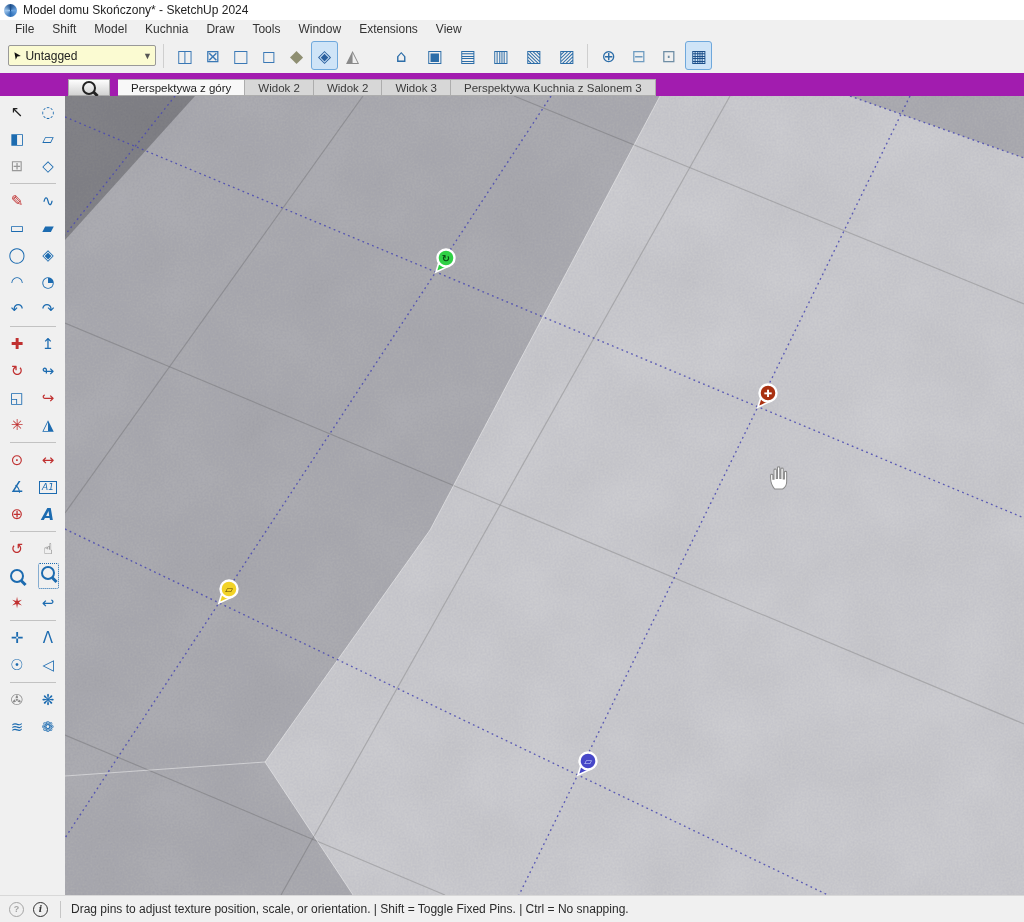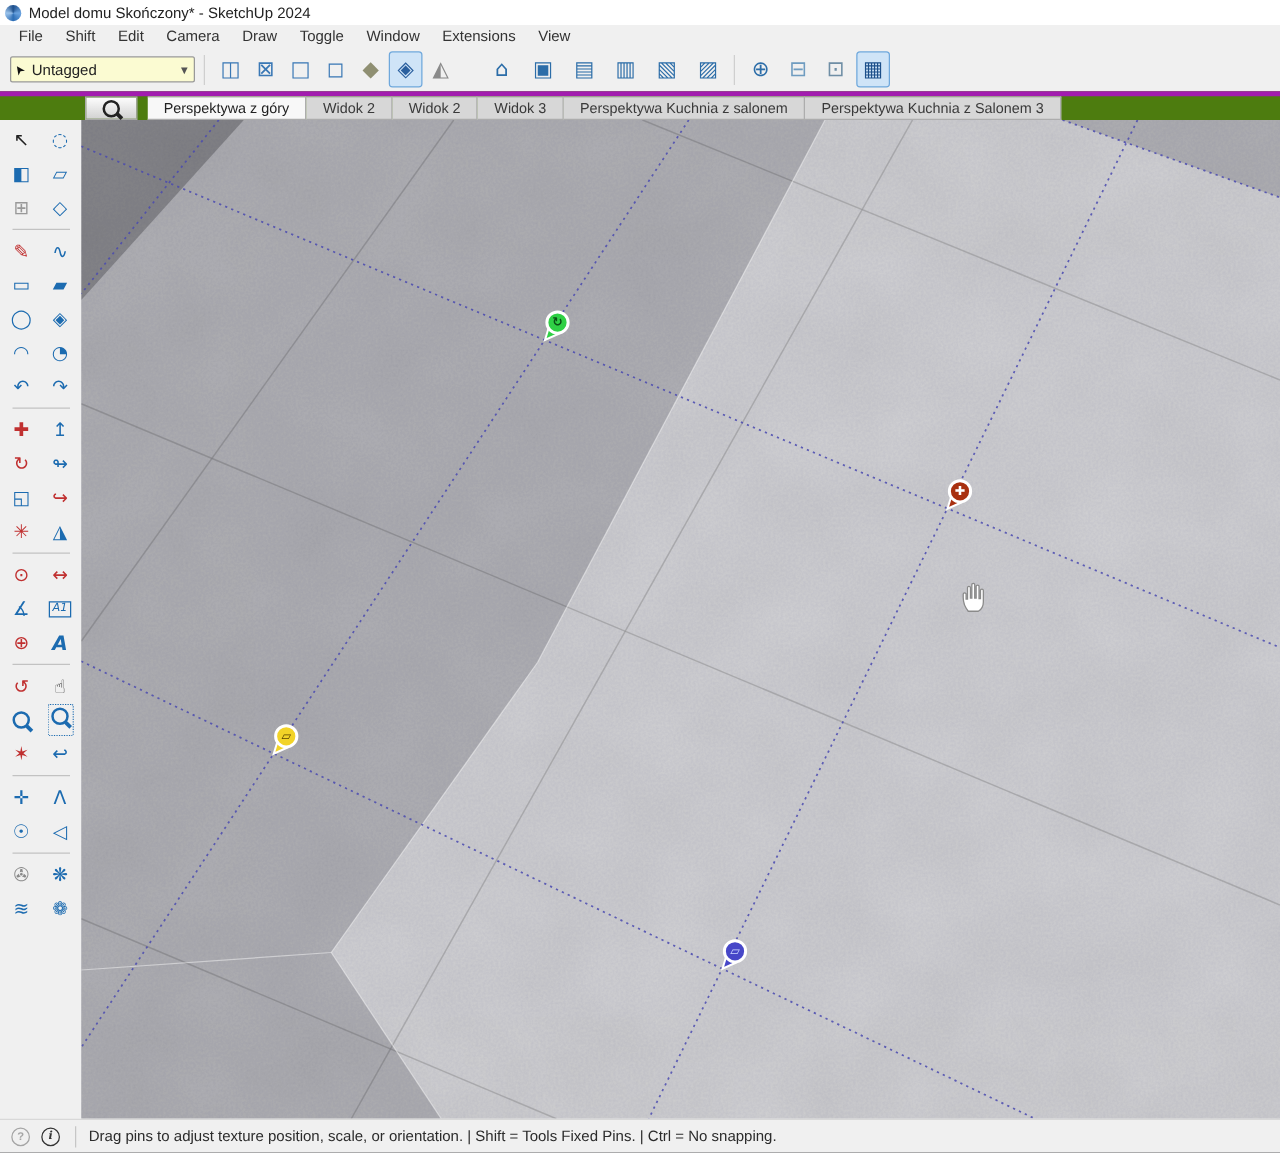--- a/index.html
+++ b/index.html
@@ -22,22 +22,22 @@
   #tagfield .cursor-glyph{display:inline-block;transform:rotate(-125deg);font-size:10px;color:#111;
             font-family:"DejaVu Sans",sans-serif;}
   #tagfield .ddarrow{margin-left:auto;color:#555;font-size:9px;}
   .tb-sep{width:1px;height:24px;background:#cfcfcf;margin:0 7px;}
   .tb-gap{width:22px;}
   .tb-icon{width:25px;height:27px;display:flex;align-items:center;justify-content:center;
            font-size:17px;border:1px solid transparent;border-radius:3px;
            font-family:"DejaVu Sans",sans-serif;}
   .tb-icon.sel{background:#cfe4f7;border-color:#6fa8dc;}
   
-  #tabsrow{position:absolute;left:0;top:73px;width:1024px;height:23px;background:#4d7c0f;
-           border-top:4px solid #a21caf;display:flex;align-items:stretch;box-sizing:border-box;
+  #tabsrow{position:absolute;left:0;top:73px;width:1024px;height:23px;background:#a21caf;
+           border-top:6px solid #a21caf;display:flex;align-items:stretch;box-sizing:border-box;
            overflow:hidden;}
   #scene-search{width:42px;margin-left:68px;display:flex;align-items:center;justify-content:center;
            background:linear-gradient(#fdfdfd,#d2d2d2);border:1px solid #aaa;box-sizing:border-box;}
   .mag{width:10px;height:10px;border:2px solid #222;border-radius:50%;position:relative;display:inline-block;}
   .mag::after{content:"";position:absolute;width:2.5px;height:6px;background:#222;
            transform:rotate(-45deg);bottom:-4.5px;right:-2.5px;}
   .mag.blue{border-color:#1c6bb0;} .mag.blue::after{background:#1c6bb0;}
   .tab{display:flex;align-items:center;padding:0 13px;background:#d7d7d7;border:1px solid #adadad;
        border-left:none;color:#3a3a3a;white-space:nowrap;font-size:11.5px;}
   .tab.active{background:#f8f8f8;color:#222;}
@@ -69,24 +69,24 @@
 <div id="app">
 
   <div id="titlebar">
     <div id="logo"></div>
     <span>Model domu Skończony* - SketchUp 2024</span>
   </div>
 
   <div id="menubar">
       <div class="menu-item">File</div>
       <div class="menu-item">Shift</div>
-      <div class="menu-item">Edit</div>
-      <div class="menu-item">Camera</div>
+      <div class="menu-item">Model</div>
+      <div class="menu-item">Kuchnia</div>
       <div class="menu-item">Draw</div>
-      <div class="menu-item">Toggle</div>
+      <div class="menu-item">Tools</div>
       <div class="menu-item">Window</div>
       <div class="menu-item">Extensions</div>
       <div class="menu-item">View</div>
     </div>
 
   <div id="toolbar">
     <div id="tagfield">
       <span class="cursor-glyph">➤</span>
       <span>Untagged</span>
       <span class="ddarrow">▼</span>
@@ -122,21 +122,20 @@
   <div id="tabsrow">
     <div id="scene-search">
       <span class="mag"></span>
     </div>
     <div style="width:8px;"></div>
     <div id="tabs-container" style="display:flex;align-items:stretch;overflow:hidden;flex:1;">
         <div class="tab active">Perspektywa z góry</div>
         <div class="tab">Widok 2</div>
         <div class="tab">Widok 2</div>
         <div class="tab">Widok 3</div>
-        <div class="tab">Perspektywa Kuchnia z salonem</div>
         <div class="tab">Perspektywa Kuchnia z Salonem 3</div>
       </div>
   </div>
 
   <div id="toolcol">
       <div class="tgroup">
         <div class="ticon" style="color: rgb(34, 34, 34);">↖</div>
         <div class="ticon" style="color: rgb(28, 107, 176);">◌</div>
         <div class="ticon" style="color: rgb(28, 107, 176);">◧</div>
         <div class="ticon" style="color: rgb(28, 107, 176);">▱</div>
@@ -273,16 +272,16 @@
         <g transform="translate(705,370) scale(1.15)">
           <path d="M4 20 C1.5 17 0.5 14 0.5 10.5 L0.5 8 C0.5 7 2.5 7 2.5 8 L2.5 11.5 L3.5 11.5 L3.5 3.5 C3.5 2.4 5.5 2.4 5.5 3.5 L5.5 10.8 L6.5 10.8 L6.5 1.5 C6.5 0.4 8.5 0.4 8.5 1.5 L8.5 10.8 L9.5 10.8 L9.5 2.6 C9.5 1.5 11.5 1.5 11.5 2.6 L11.5 11.2 L12.5 11.2 L12.5 5.5 C12.5 4.4 14.5 4.4 14.5 5.5 L14.5 13.5 C14.5 17 13 18.8 11 20 Z" fill="#ffffff" stroke="#8a8a8a" stroke-width="0.9"></path>
         </g>
       </g>
   </svg>
 
   <div id="statusbar">
     <div class="sb-circle" id="geo-icon">?</div>
     <div class="sb-circle" id="info-icon">i</div>
     <div class="sb-sep"></div>
-    <span id="status-text">Drag pins to adjust texture position, scale, or orientation.  |  Shift = Tools Fixed Pins.  |  Ctrl = No snapping.</span>
+    <span id="status-text">Drag pins to adjust texture position, scale, or orientation.  |  Shift = Toggle Fixed Pins.  |  Ctrl = No snapping.</span>
   </div>
 
 </div>
 
 </body></html>

